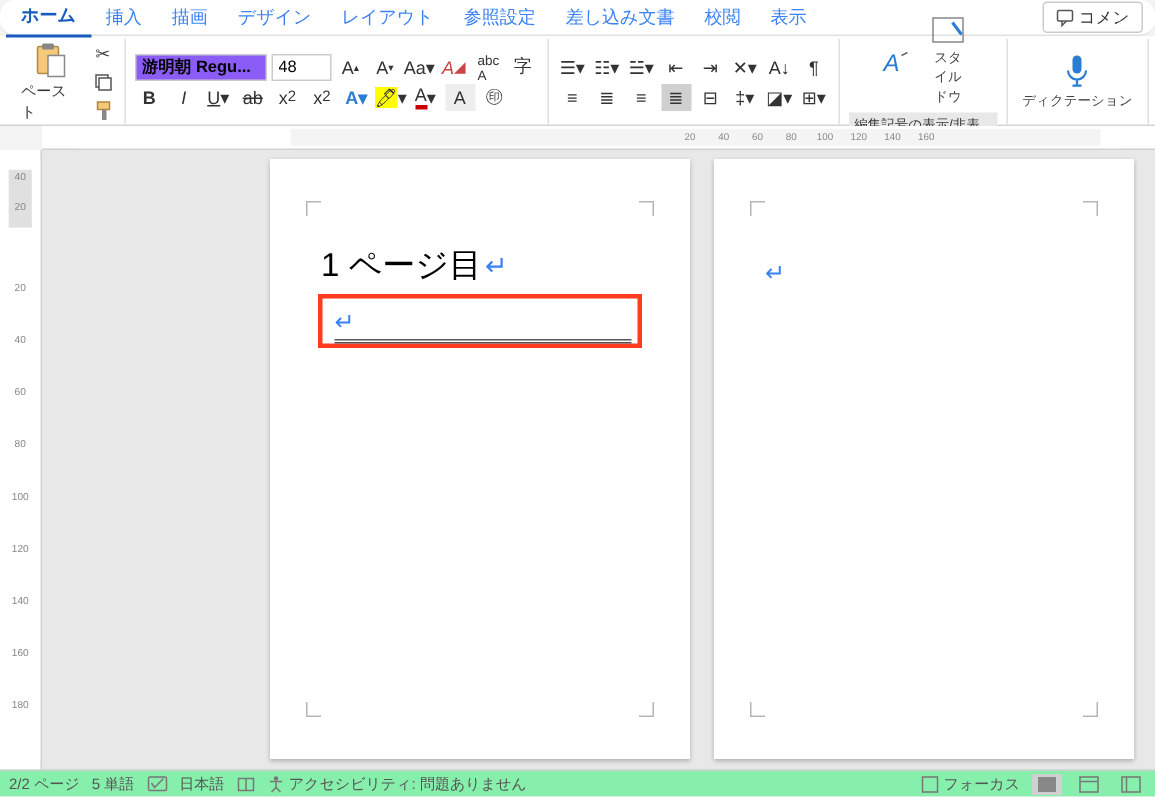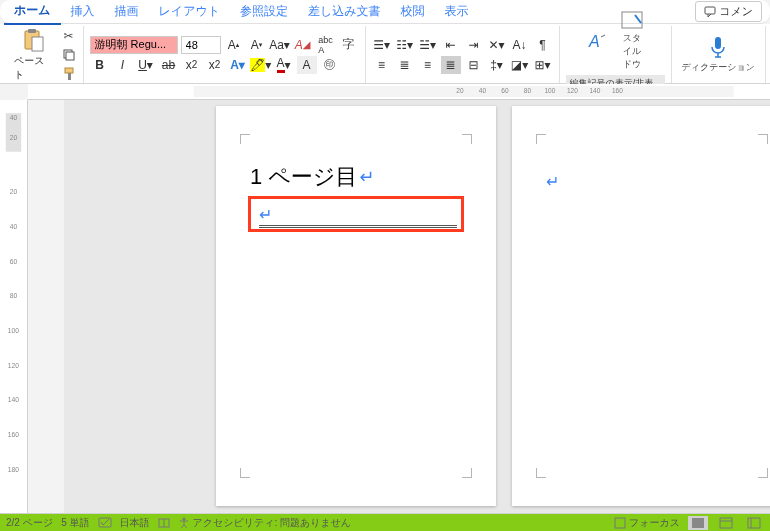--- a/index.html
+++ b/index.html
@@ -11,67 +11,68 @@
 .tab.active { font-weight:bold; border-bottom:2px solid #185abd; color:#185abd; }
 .tabs-spacer { flex:1; }
 .comment-btn { font-size:11px; padding:2px 8px; border:1px solid #ccc; border-radius:3px; background:#fff; cursor:pointer; display:flex; align-items:center; gap:3px; margin-right:4px;margin-left:34px; }
 
 
 .ribbon { height:60px; background:#fff; border-bottom:1px solid #d4d4d4; display:flex; padding:2px 4px 0 4px; }
 .grp { border-right:1px solid #e0e0e0; padding:2px 6px; display:flex; flex-direction:column; justify-content:center; gap:2px; }
 .row { display:flex; gap:3px; align-items:center; }
 .big-btn { display:flex; flex-direction:column; align-items:center; justify-content:center; font-size:10px; padding:2px 4px; cursor:pointer; gap:2px; }
 .ic { width:16px; height:16px; display:inline-flex; align-items:center; justify-content:center; font-size:12px; color:#444; cursor:pointer; }
-.font-sel { font-size:11px; border:1px solid #ccc; padding:1px 4px; width:88px; height:18px; background:#fca5a5; }
+.font-sel { font-size:11px; border:1px solid #ccc; padding:1px 4px; width:88px; height:18px; background:#8b5cf6;font-weight:bold; }
 .size-sel { font-size:11px; border:1px solid #ccc; padding:1px 4px; width:40px; height:18px; background:#fff; }
 .toggle-ic { width:20px; height:18px; border:1px solid transparent; display:inline-flex; align-items:center; justify-content:center; font-size:12px; cursor:pointer; }
 .styles-btn { display:flex; flex-direction:column; align-items:center; font-size:9px; gap:1px; cursor:pointer; padding:2px 4px; }
 .mic { color:#2b7cd3; }
 .small-lbl { font-size:9px; color:#444; text-align:center; white-space:nowrap; }
 .editmarks { font-size:9px; background:#e8e8e8; padding:2px 4px; }
 
 
 .hruler { position:absolute; top:84px; left:28px; right:0; height:16px; background:#fff; border-bottom:1px solid #d0d0d0; overflow:hidden; }
 .hruler-svg { width:100%; height:100%; }
 
 
 .vruler { position:absolute; top:100px; left:0; width:28px; bottom:18px; background:#fff; border-right:1px solid #d0d0d0; }
 .vruler-svg { width:100%; height:100%; }
 
 
-.canvas { position:absolute; top:100px; left:28px; right:0; bottom:18px; background:#e8e8e8; overflow:hidden;margin-left:36px; }
+.canvas { position:absolute; top:100px; left:28px; right:0; bottom:18px; background:#e8e8e8; overflow:hidden; }
 .pages { position:absolute; top:6px; left:152px; display:flex; gap:16px; }
 .page { width:280px; height:400px; background:#fff; box-shadow:0 1px 3px rgba(0,0,0,.25); position:relative; padding:40px 34px; }
 .page-heading { font-family:"Yu Mincho","MS Mincho",serif; font-size:22px; color:#000; display:flex; align-items:center; gap:2px; }
 .pilcrow { color:#3b82f6; font-size:18px; }
 .redbox { position:absolute; top:90px; left:32px; width:216px; height:36px; border:3px solid #ff3b20; }
 .hr-line { width:198px; height:0; border-top:1px solid #555; margin-top:1px; }
 .para-mark { color:#3b82f6; font-size:16px; }
 .corner { position:absolute; width:10px; height:10px; border-color:#b5b5b5; }
 .corner.tl { top:28px; left:24px; border-left:1px solid #b5b5b5; border-top:1px solid #b5b5b5; }
 .corner.tr { top:28px; right:24px; border-right:1px solid #b5b5b5; border-top:1px solid #b5b5b5; }
 .corner.bl { bottom:28px; left:24px; border-left:1px solid #b5b5b5; border-bottom:1px solid #b5b5b5; }
 .corner.br { bottom:28px; right:24px; border-right:1px solid #b5b5b5; border-bottom:1px solid #b5b5b5; }
 
 
-.statusbar { position:absolute; bottom:0; left:0; right:0; height:18px; background:#84cc16; border-top:1px solid #d0d0d0; display:flex; align-items:center; font-size:10px; color:#555; padding:4px 6px; gap:8px; }
+.statusbar { position:absolute; bottom:0; left:0; right:0; height:18px; background:#86efac; border-top:1px solid #d0d0d0; display:flex; align-items:center; font-size:10px; color:#555; padding:4px 6px; gap:8px; }
 .statusbar .spacer { flex:1; }
 .st-item { display:flex; align-items:center; gap:3px; cursor:pointer; }
 .view-btn { width:20px; height:14px; display:inline-flex; align-items:center; justify-content:center; cursor:pointer; }
 .view-btn.active { background:#d0d0d0; }
 
 svg { display:block; }
 </style>
 </head>
 <body>
 
 <div class="tabs">
   <div class="tab active">ホーム</div>
   <div class="tab">挿入</div>
   <div class="tab">描画</div>
+  <div class="tab">デザイン</div>
   <div class="tab">レイアウト</div>
   <div class="tab">参照設定</div>
   <div class="tab">差し込み文書</div>
   <div class="tab">校閲</div>
   <div class="tab">表示</div>
   <div class="tabs-spacer"></div>
   <div class="comment-btn">
     <span>
       <svg width="12" height="12" viewBox="0 0 12 12">
           <rect x="1" y="1" width="10" height="7" rx="1" fill="none" stroke="#555"></rect>

